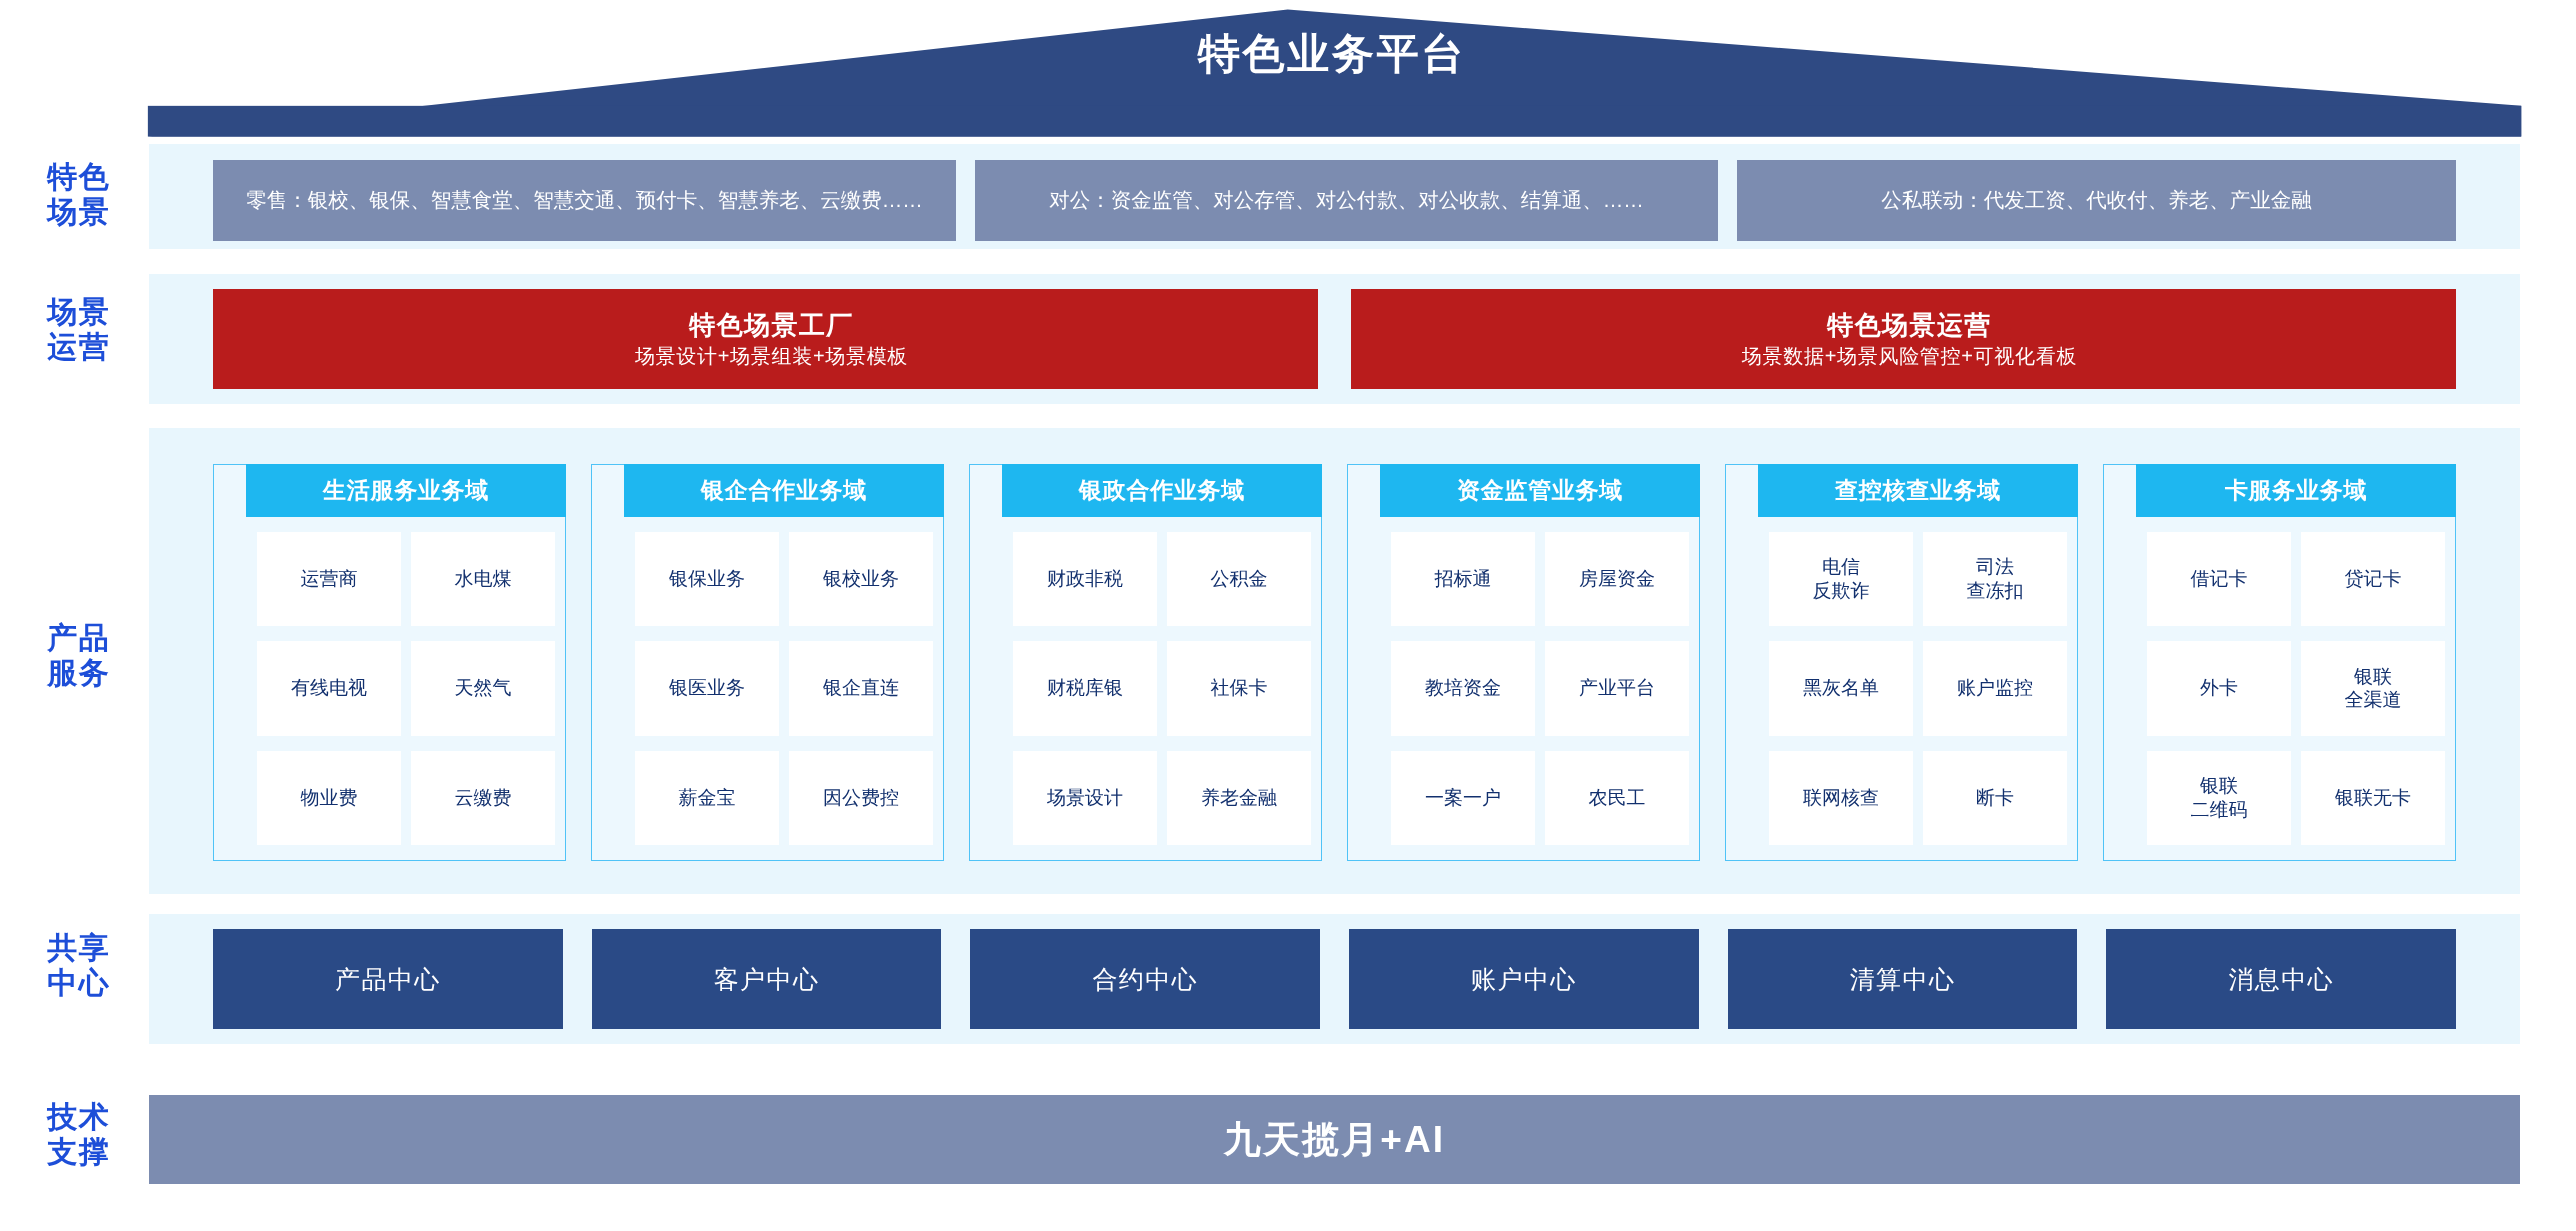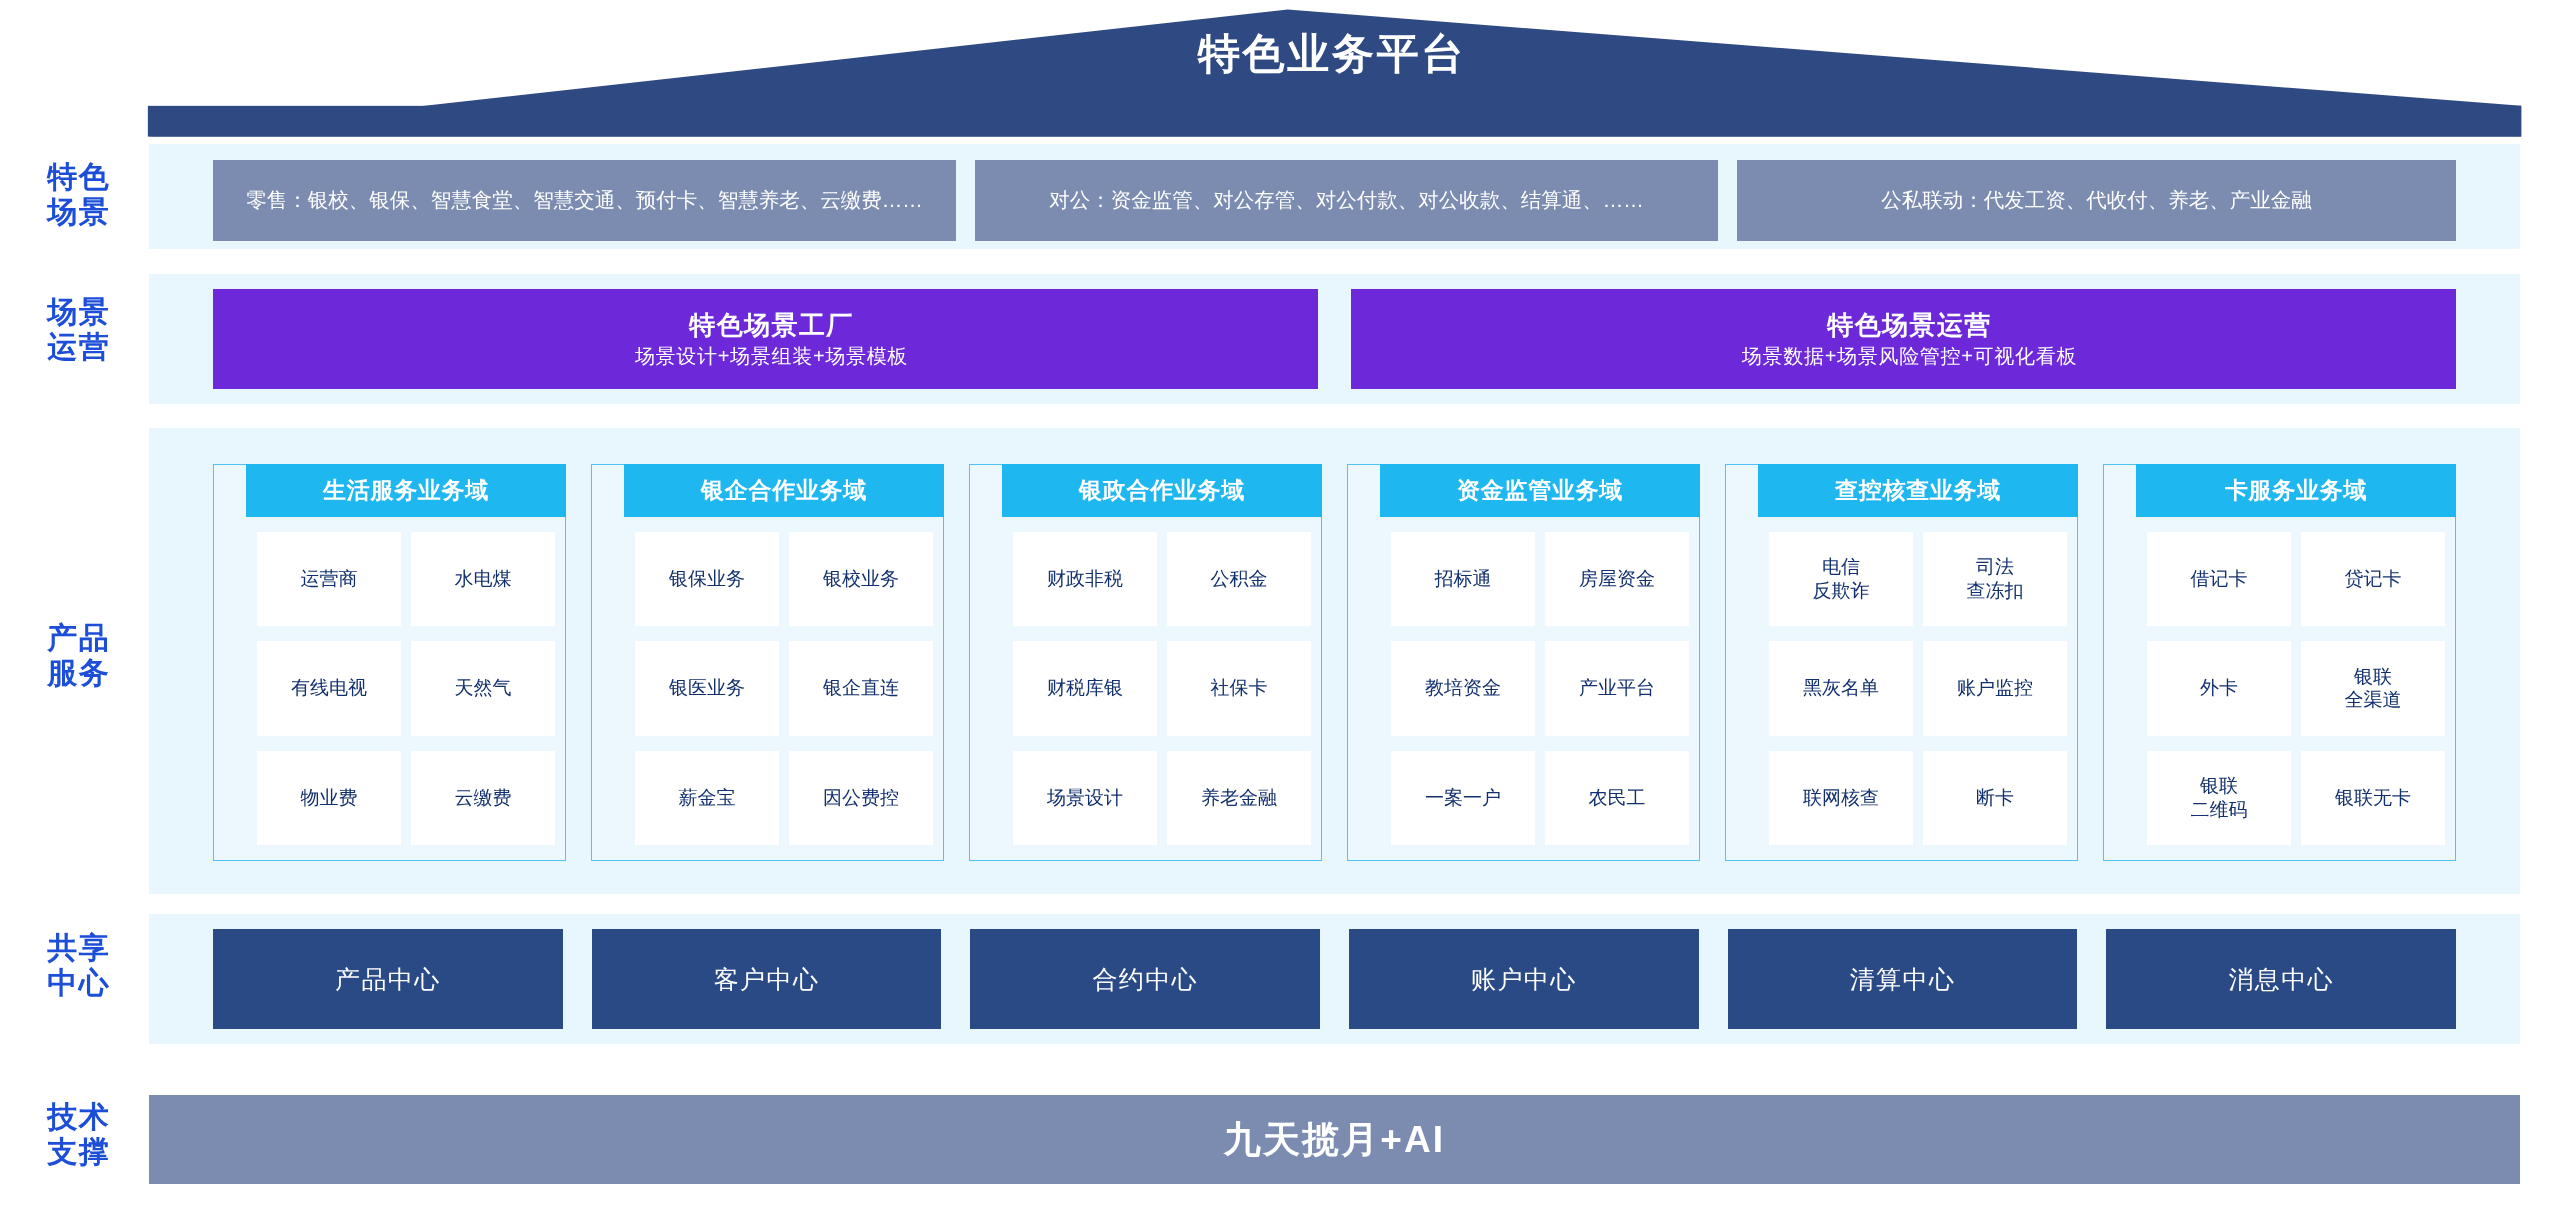--- a/index.html
+++ b/index.html
@@ -89,21 +89,21 @@
   #band-ops { top: 274px; height: 130px; }
   .ops-row {
     position: absolute;
     left: 64px; top: 15px;
     width: 2243px; height: 100px;
     display: flex;
     gap: 33px;
   }
   .ops-box {
     flex: 1 1 0;
-    background: #6d28d9;
+    background: #b91c1c;
     color: #ffffff;
     display: flex;
     flex-direction: column;
     align-items: center;
     justify-content: center;
     box-sizing: border-box;
     padding-left: 12px;
   }
   .ops-title { font-size: 26px; font-weight: bold; letter-spacing: 1.4px; }
   .ops-sub   { font-size: 20px; margin-top: 0; letter-spacing: 0.7px; }

